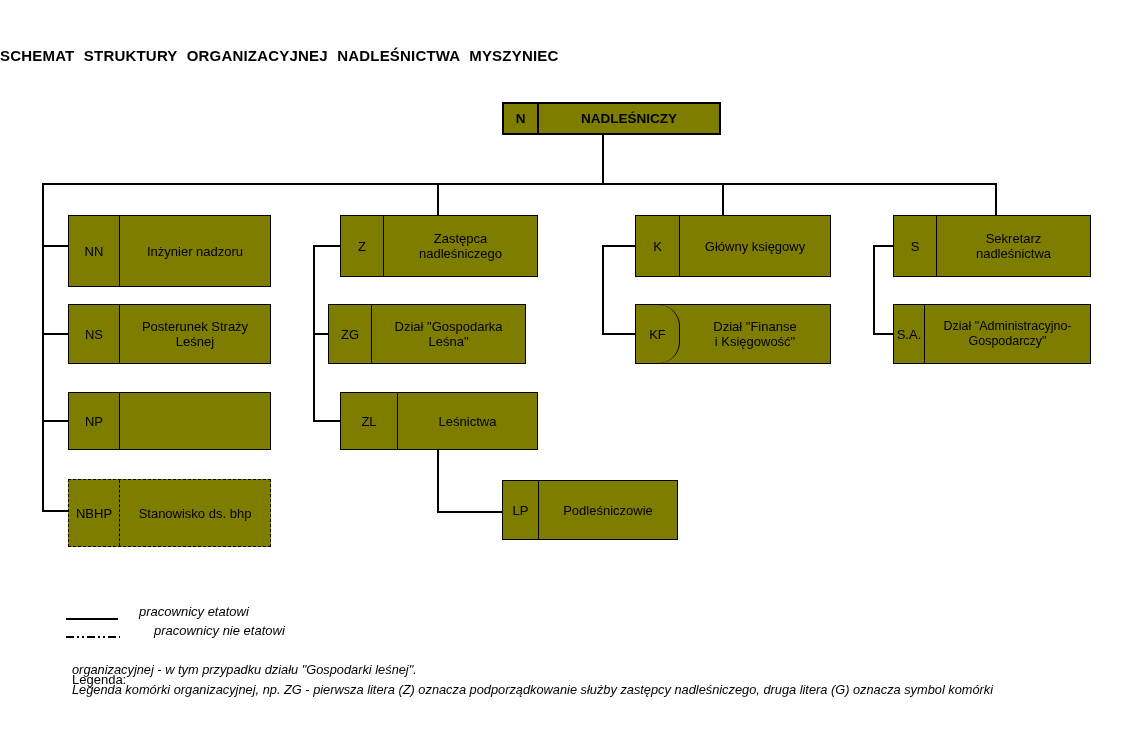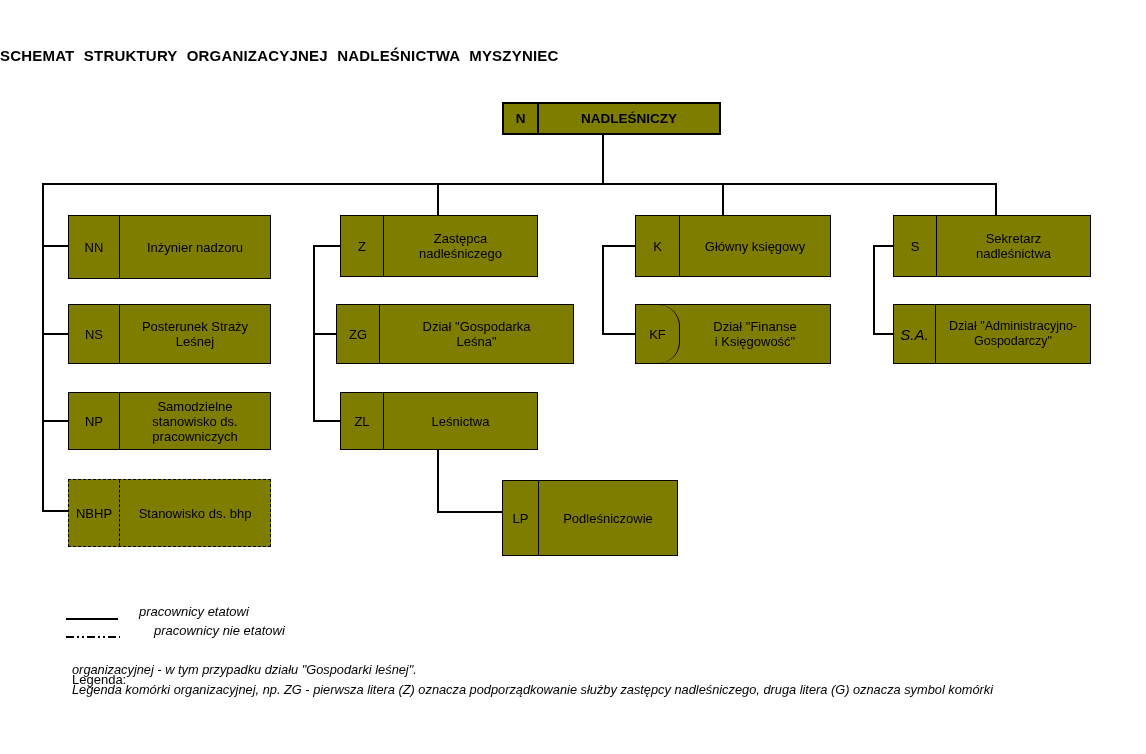--- a/index.html
+++ b/index.html
@@ -71,61 +71,58 @@
   <div class="hl" style="left:873px;top:333px;width:20px;"></div>
 
   <div class="vl" style="left:437px;top:450px;height:62px;"></div>
   <div class="hl" style="left:437px;top:511px;width:65px;"></div>
 
   <div class="box root" style="left:502px;top:102px;width:219px;height:33px;">
     <div class="cell sym" style="width:35px;">N</div>
     <div class="cell desc">NADLEŚNICZY</div>
   </div>
 
-  <div class="box" style="left:68px;top:215px;width:203px;height:64px;">
+  <div class="box" style="left:68px;top:215px;width:203px;height:72px;">
     <div class="cell sym" style="width:51px;">NN</div>
     <div class="cell desc">Inżynier nadzoru</div>
   </div>
 
   <div class="box" style="left:68px;top:304px;width:203px;height:60px;">
     <div class="cell sym" style="width:51px;">NS</div>
     <div class="cell desc">Posterunek Straży
 Leśnej</div>
   </div>
 
   <div class="box" style="left:68px;top:392px;width:203px;height:58px;">
     <div class="cell sym" style="width:51px;">NP</div>
-    <div class="cell desc">Samodzielne
-stanowisko ds.
-pracowniczych</div>
   </div>
 
   <div class="box dashedbox" style="left:68px;top:479px;width:203px;height:68px;">
     <div class="cell sym" style="width:51px;">NBHP</div>
     <div class="cell desc">Stanowisko ds. bhp</div>
   </div>
 
   <div class="box" style="left:340px;top:215px;width:198px;height:62px;">
     <div class="cell sym" style="width:43px;">Z</div>
     <div class="cell desc">Zastępca
 nadleśniczego</div>
   </div>
 
-  <div class="box" style="left:336px;top:304px;width:238px;height:60px;">
+  <div class="box" style="left:328px;top:304px;width:198px;height:60px;">
     <div class="cell sym" style="width:43px;">ZG</div>
     <div class="cell desc">Dział "Gospodarka
 Leśna"</div>
   </div>
 
   <div class="box" style="left:340px;top:392px;width:198px;height:58px;">
-    <div class="cell sym" style="width:43px;">ZL</div>
+    <div class="cell sym" style="width:57px;">ZL</div>
     <div class="cell desc">Leśnictwa</div>
   </div>
 
-  <div class="box" style="left:502px;top:480px;width:176px;height:76px;">
+  <div class="box" style="left:502px;top:480px;width:176px;height:60px;">
     <div class="cell sym" style="width:36px;">LP</div>
     <div class="cell desc">Podleśniczowie</div>
   </div>
 
   <div class="box" style="left:635px;top:215px;width:196px;height:62px;">
     <div class="cell sym" style="width:44px;">K</div>
     <div class="cell desc">Główny księgowy</div>
   </div>
 
   <div class="box" style="left:635px;top:304px;width:196px;height:60px;">
@@ -134,21 +131,21 @@
 i Księgowość"</div>
   </div>
 
   <div class="box" style="left:893px;top:215px;width:198px;height:62px;">
     <div class="cell sym" style="width:43px;">S</div>
     <div class="cell desc">Sekretarz
 nadleśnictwa</div>
   </div>
 
   <div class="box" style="left:893px;top:304px;width:198px;height:60px;">
-    <div class="cell sym" style="width:42px;font-size:15px;font-style:italic;">S.A.</div>
+    <div class="cell sym" style="width:31px;font-size:13px;">S.A.</div>
     <div class="cell desc" style="font-size:12.5px;">Dział "Administracyjno-
 Gospodarczy"</div>
   </div>
 
   <div class="legend-solid" style="left:66px;top:618px;width:52px;"></div>
   <div class="legend-dash" style="left:66px;top:636px;width:54px;"></div>
   <div class="legend-label" style="left:139px;top:604px;">pracownicy etatowi</div>
   <div class="legend-label" style="left:154px;top:623px;">pracownicy nie etatowi</div>
 
   <div class="legenda-head" style="left:72px;top:660px;">Legenda:</div>

